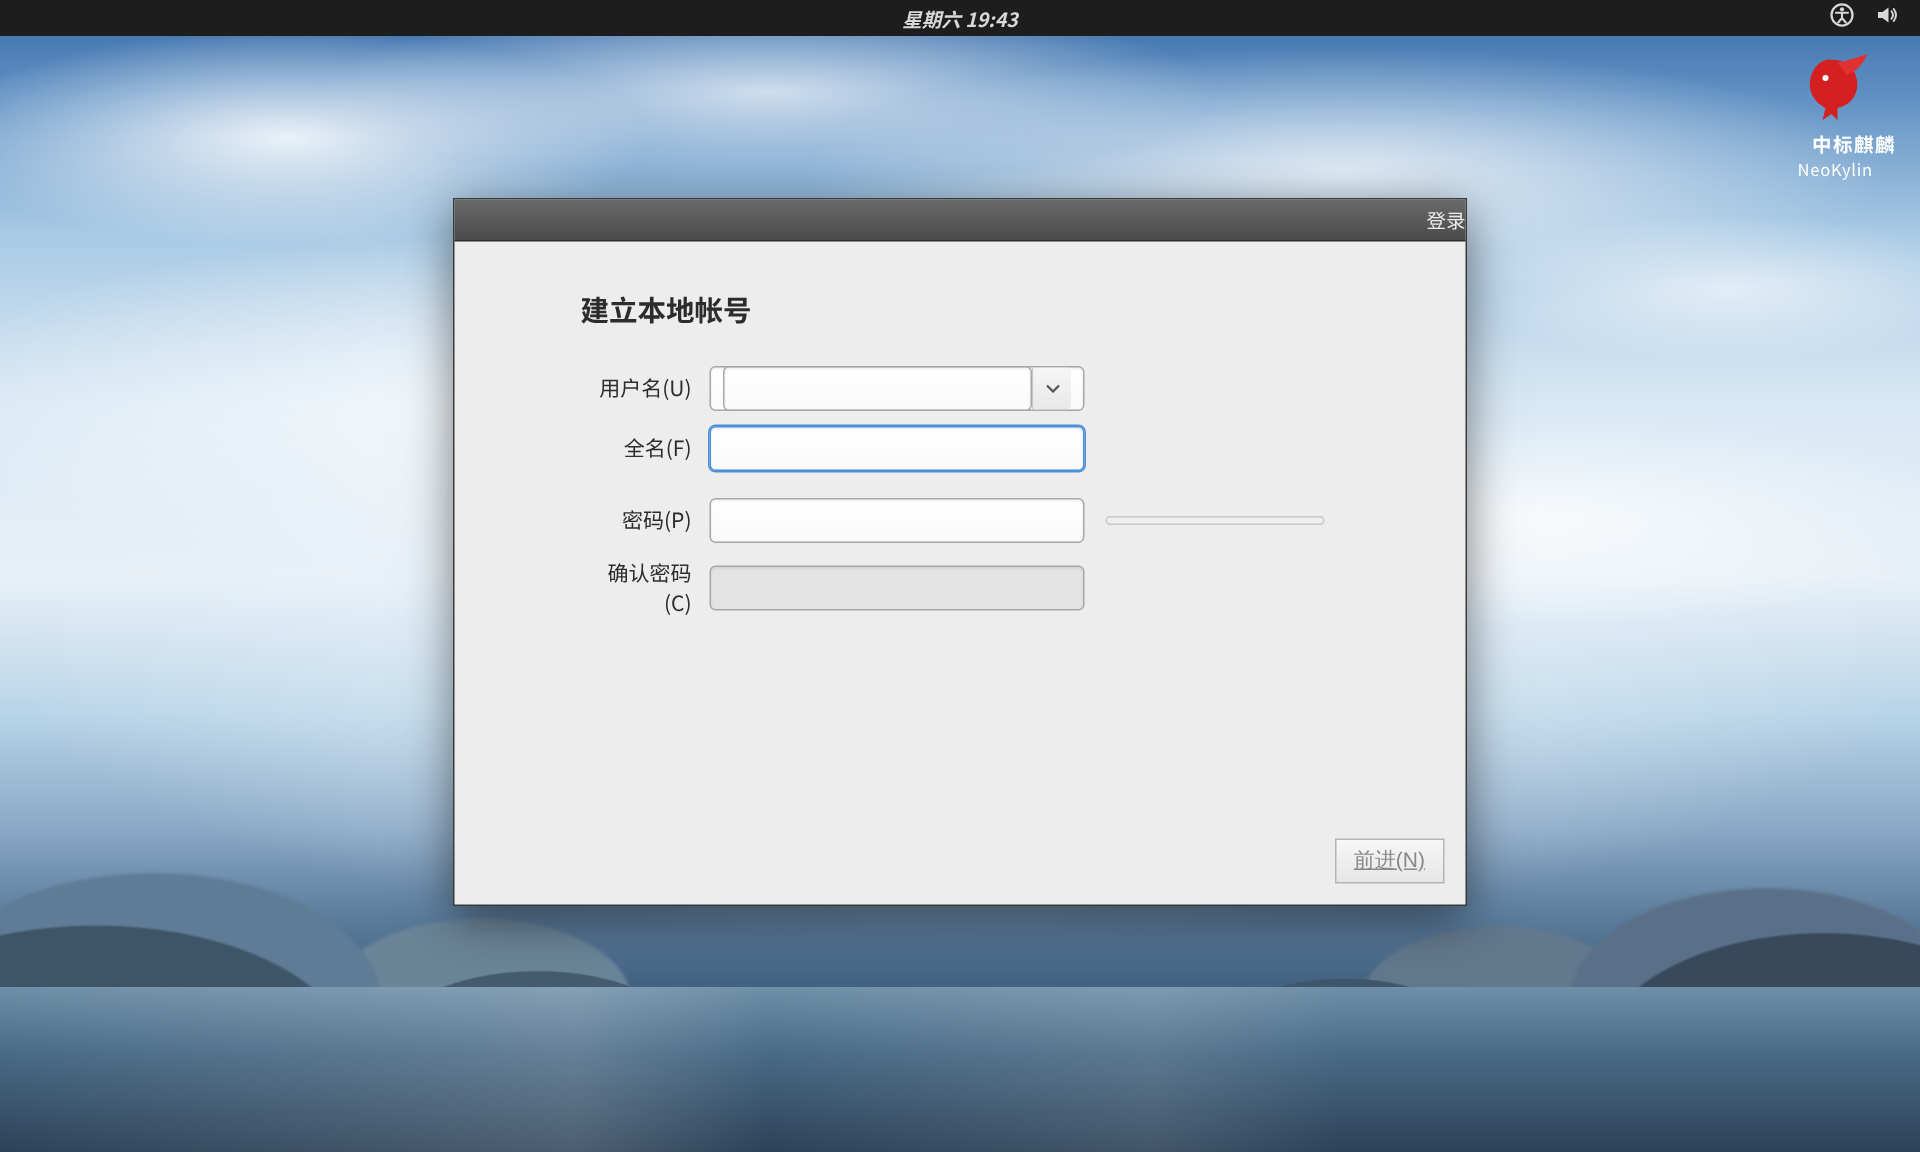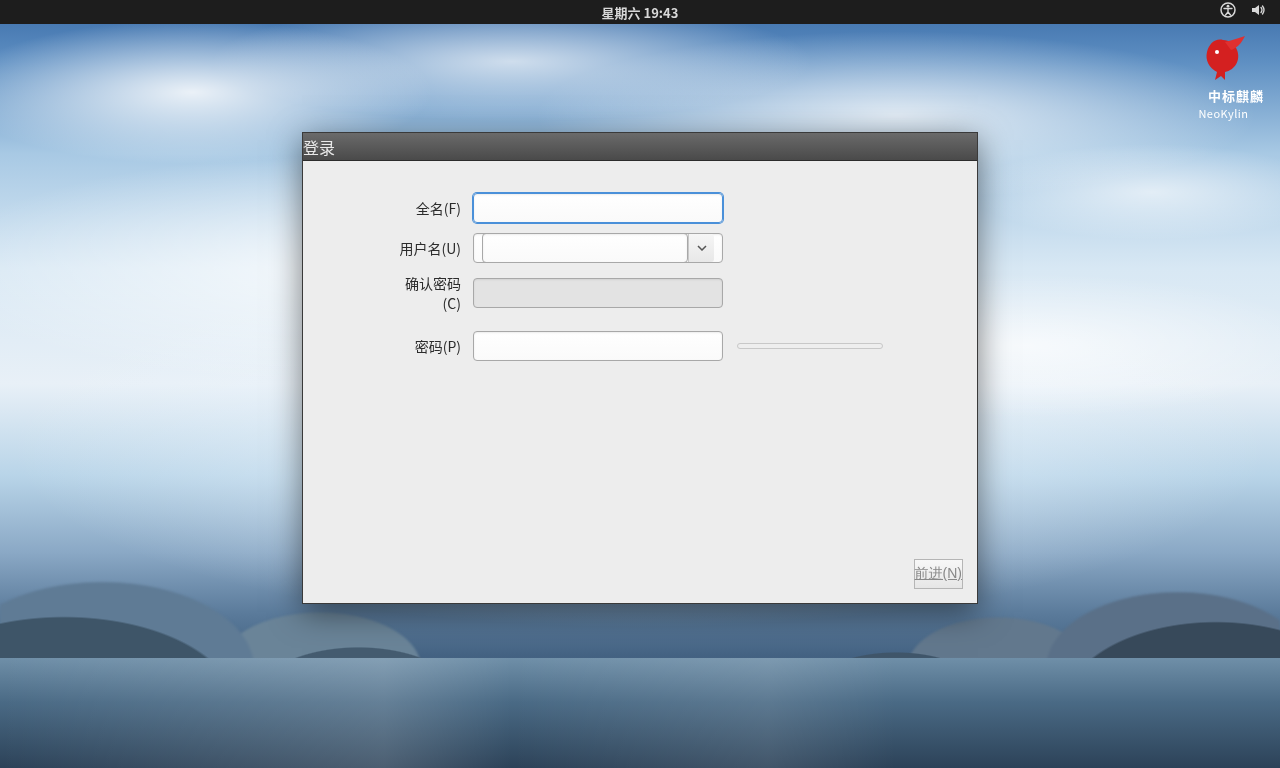--- a/index.html
+++ b/index.html
@@ -63,21 +63,21 @@
 
     
     .topbar {
       position: absolute; top:0; left:0; right:0; height:24px;
       background: #1d1d1d;
       color: #d8d8d8;
       display: flex; align-items: center;
       font-size: 13px;
       z-index: 5;
     }
-    .topbar .center { position:absolute; left:50%; transform:translateX(-50%); font-weight: bold;}
+    .topbar .center { position:absolute; left:50%; transform:translateX(-50%); font-weight: bold; font-style: italic;}
     .topbar .right { margin-left:auto; display:flex; gap:14px; padding-right:14px; align-items:center;}
     .topbar .ticon { width:16px; height:16px; fill:#d8d8d8; }
 
     
     .brand {
       position:absolute; top:34px; right:16px; text-align:center; z-index:4;
       color:#fff; font-size:12px;
     }
     .brand svg { display:block; margin:0 auto 2px; }
     .brand .cn { font-size:13px; font-weight:bold; letter-spacing:1px;margin-left:25px; }
@@ -87,22 +87,22 @@
     .window {
       position:absolute; width:676px; left:302px; top:132px;
       background:#ededed;
       border:1px solid #3a3a3a;
       box-shadow: 0 8px 30px rgba(0,0,0,0.5);
       z-index:6;
     }
     .titlebar {
       height:28px;
       background: linear-gradient(to bottom, #6a6a6a 0%, #4a4a4a 100%);
-      color:#eaeaea; font-size:16px;
-      display:flex; align-items:center; justify-content:flex-start;
+      color:#eaeaea; font-size:13px;
+      display:flex; align-items:center; justify-content:flex-end;
       border-bottom:1px solid #2c2c2c;
     }
     .content { padding: 32px 84px 18px 84px; min-height: 442px; position:relative;}
     .heading { font-size:19px; font-weight:bold; color:#2c2c2c; margin-bottom:24px; }
     .row { display:flex; align-items:center; margin-bottom:10px; }
     .row .label { width:86px; text-align:right; font-size:14px; color:#2c2c2c; padding-right:12px;}
     .row input[type=text], .row input[type=password], .row .combo {
       width:250px; height:30px;
       background: linear-gradient(to bottom, #fff, #fafafa);
       border:1px solid #a8a8a8; border-radius:4px;
@@ -126,21 +126,21 @@
     }
     .strength {
       width:146px; height:6px; margin-left:14px;
       border:1px solid #c8c8c8; border-radius:3px;
       background:#eee;
     }
     .footer {
       position:absolute; right:14px; bottom:14px;
     }
     .btn {
-      padding: 5px 0; font-size:14px;
+      padding: 5px 12px; font-size:14px;
       background: linear-gradient(to bottom,#f7f7f7,#e6e6e6);
       border:1px solid #b5b5b5; border-radius:0;
       color:#888; cursor:default;text-decoration:underline;
     }
   </style>
 </head>
 <body>
 
 <div class="sky"></div>
 <div class="mountains-back"></div>
@@ -174,46 +174,47 @@
   </svg>
   <div class="cn">中标麒麟</div>
   <div class="en">NeoKylin</div>
 </div>
 
 <div class="window">
   <div class="titlebar">
     <span>登录</span>
   </div>
   <div class="content">
-
-    <div class="row">
-      <div class="label">全名(F)</div>
-      <input type="text" class="focused" value="" style="">
-    </div>
+    <div class="heading">建立本地帐号</div>
 
     <div class="row">
       <div class="label">用户名(U)</div>
       <div class="combo">
         <input type="text" value="" style="">
         <div class="arrow">
           <svg width="10" height="6" viewBox="0 0 10 6">
               <path d="M1 1 L5 5 L9 1" stroke="#555" stroke-width="1.5" fill="none"></path>
             </svg>
         </div>
       </div>
     </div>
 
     <div class="row">
-      <div class="label">确认密码(C)</div>
-      <input type="password" class="disabled-input" disabled="" value="" style="">
+      <div class="label">全名(F)</div>
+      <input type="text" class="focused" value="" style="">
     </div>
 
     <div class="row gap-top">
       <div class="label">密码(P)</div>
       <input type="password" value="" style="">
       <div class="strength"></div>
     </div>
 
+    <div class="row">
+      <div class="label">确认密码(C)</div>
+      <input type="password" class="disabled-input" disabled="" value="" style="">
+    </div>
+
     <div class="footer">
       <button class="btn">前进(N)</button>
     </div>
   </div>
 </div>
 
 </body></html>

